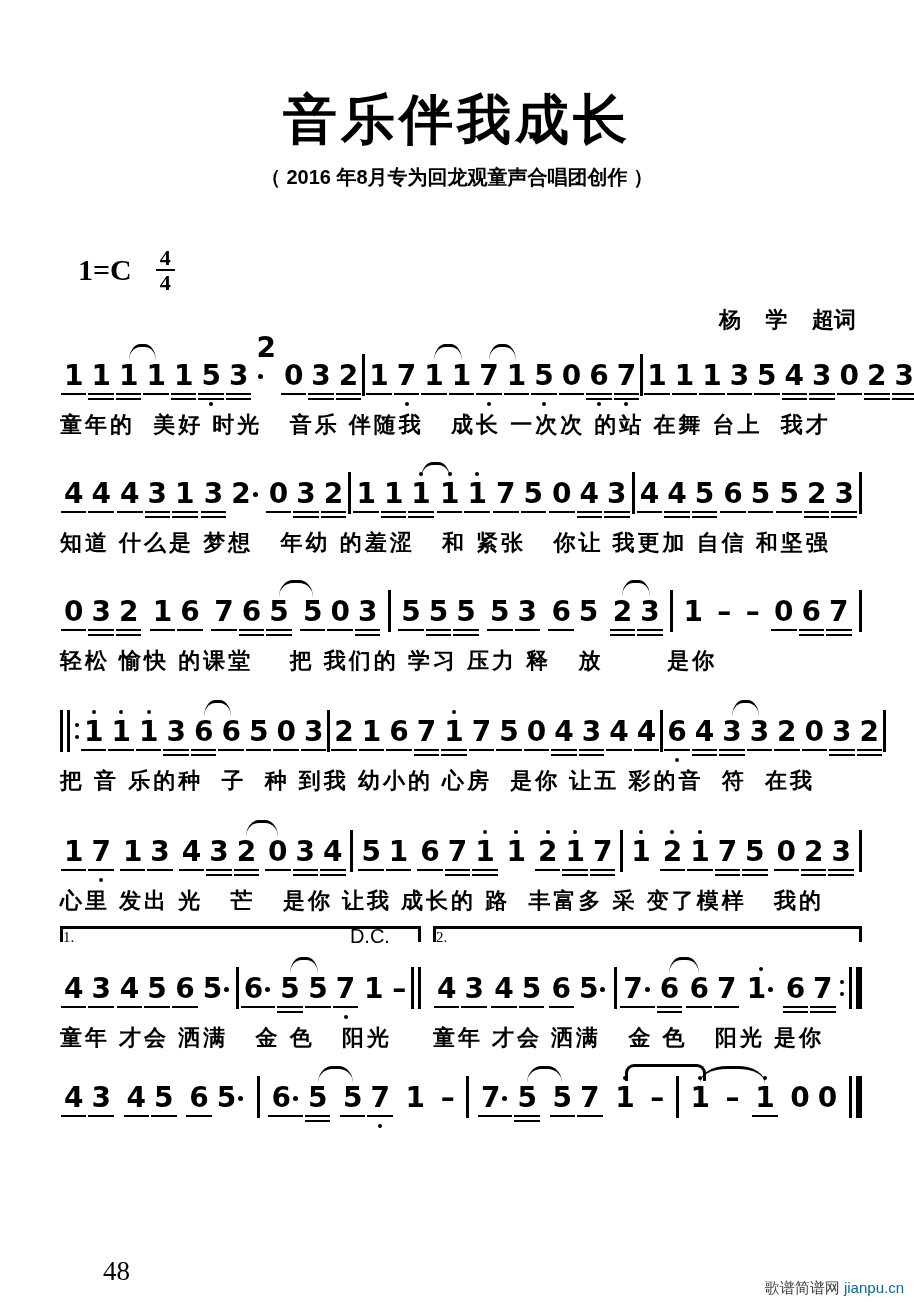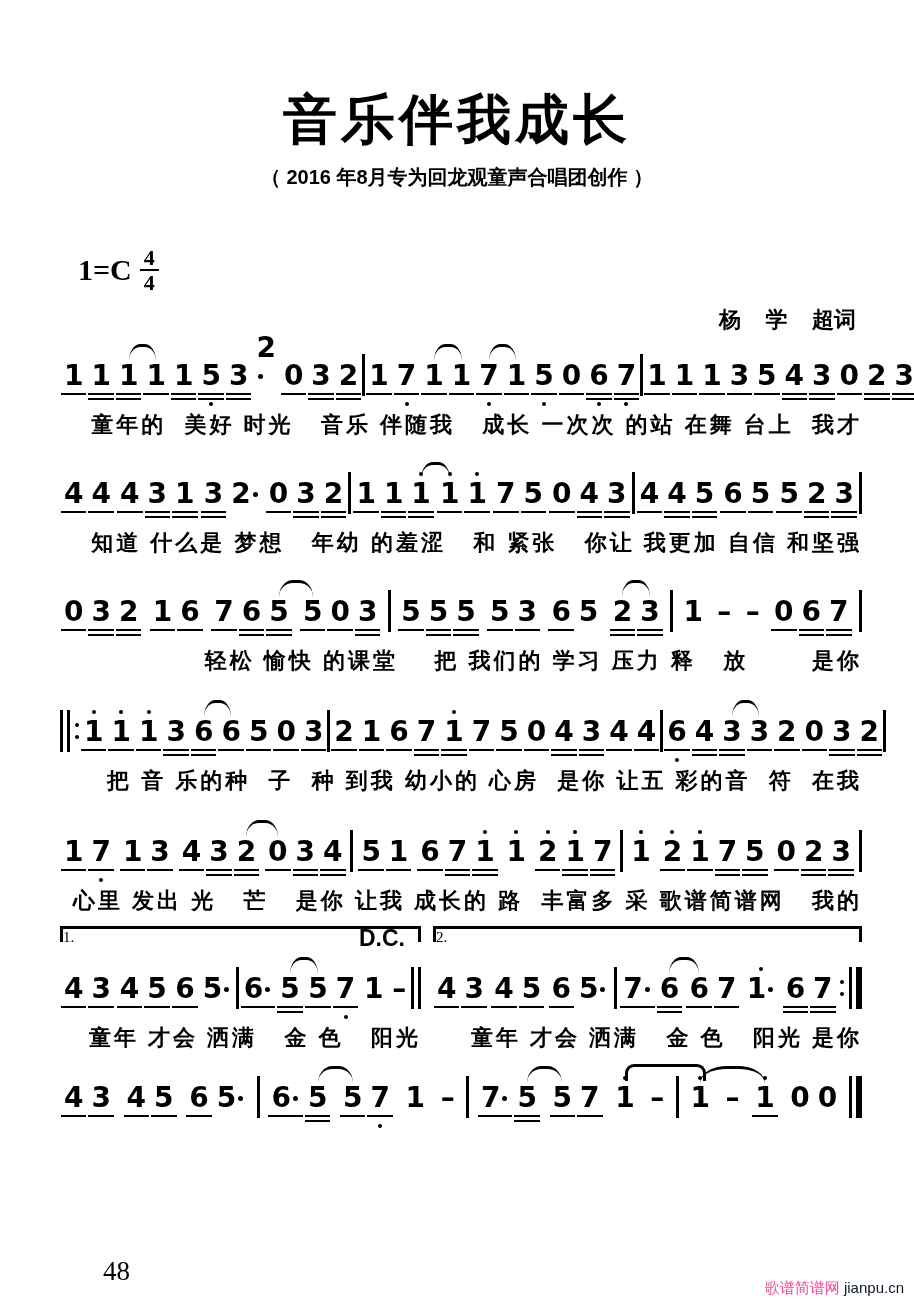--- a/index.html
+++ b/index.html
@@ -3,21 +3,21 @@
 <meta charset="utf-8">
 <style>
   html,body{margin:0;padding:0;background:#fff;}
   .page{position:relative;width:914px;height:1302px;background:#fff;overflow:hidden;
         font-family:"Liberation Sans",sans-serif;color:#000;}
   
   .title{position:absolute;left:0;top:84px;width:100%;text-align:center;
          font-size:54px;font-weight:700;letter-spacing:4px;}
   .subtitle{position:absolute;left:0;top:164px;width:100%;text-align:center;
             font-size:20px;font-weight:700;}
-  .keyblock{position:absolute;left:78px;top:246px;display:flex;align-items:center;gap:8px;}
+  .keyblock{position:absolute;left:78px;top:246px;display:flex;align-items:center;gap:24px;}
   .keysig{font-size:30px;font-weight:700;font-family:"Liberation Serif",serif;}
   .ts{display:inline-flex;flex-direction:column;align-items:center;font-family:"Liberation Serif",serif;}
   .ts b{font-size:22px;font-weight:700;line-height:1.05;padding:0 4px;}
   .ts b:first-child{border-bottom:2px solid #000;}
   .credits{position:absolute;right:58px;top:240px;text-align:right;
            font-size:22px;font-weight:700;line-height:1.45;white-space:pre;margin-left:37px;}
   
   .sline{position:absolute;left:60px;width:802px;}
   .noterow{position:relative;height:72px;display:flex;justify-content:space-between;
            align-items:flex-end;}
@@ -37,27 +37,27 @@
   .barwrap{display:flex;align-items:flex-end;gap:4px;padding-bottom:12px;}
   .bl{width:3px;height:42px;background:#000;display:block;}
   .bl.thick{width:6px;}
   .bdots{display:flex;flex-direction:column;gap:8px;padding-bottom:13px;margin:0 1px;}
   .bdots i{width:4px;height:4px;border-radius:50%;background:#000;display:block;}
   .arc{position:absolute;top:8px;height:14px;border-top:3px solid #000;
        border-radius:50% 50% 0 0 / 120% 120% 0 0;}
   .sq{position:absolute;top:6px;height:14px;border:3px solid #000;border-bottom:none;
       border-radius:9px 9px 0 0;}
   .lyricrow{margin-top:4px;font-size:22px;font-weight:700;letter-spacing:3px;
-            white-space:pre;line-height:1.2;text-align:right;}
+            white-space:pre;line-height:1.2;}
   
   .volta{position:relative;height:20px;border-top:3px solid #000;}
   .volta .tickL{position:absolute;left:0;top:0;width:3px;height:13px;background:#000;}
   .volta .tickR{position:absolute;right:0;top:0;width:3px;height:13px;background:#000;}
   .vlabel{position:absolute;left:3px;top:0;font-size:15px;font-family:"Liberation Serif",serif;}
-  .dclabel{position:absolute;right:16px;top:-4px;font-size:23px;font-weight:700;}
+  .dclabel{position:absolute;right:31px;top:-4px;font-size:20px;font-weight:400;}
   .endlabel{position:absolute;left:3px;top:1px;font-size:17px;font-weight:400;}
   .vwrap{display:flex;gap:12px;}
   .vpart1{width:45%;}
   .vpart2{flex:1;}
   
   .pageno{position:absolute;left:103px;top:1256px;font-size:27px;
           font-family:"Liberation Serif",serif;}
   .watermark{position:absolute;right:10px;bottom:4px;font-size:15px;white-space:pre;}
 </style>
 </head>
@@ -410,21 +410,21 @@
           <span class="grp">
             <span class="tok"><span class="digit">0</span><i class="ul1"></i></span>
             <span class="tok"><span class="digit">2</span><i class="ul1"></i><i class="ul2"></i></span>
             <span class="tok"><span class="digit">3</span><i class="ul1"></i><i class="ul2"></i></span>
           </span>
           <span class="barwrap">
             <span class="bl"></span>
           </span>
           <span class="arc" style="left: 186.461px; width: 31.3906px;"></span>
         </div>
-        <div class="lyricrow">心里 发出 光   芒   是你 让我 成长的 路  丰富多 采 歌谱简谱网   我的</div>
+        <div class="lyricrow">心里 发出 光   芒   是你 让我 成长的 路  丰富多 采 变了模样   我的</div>
       </div>
       <div class="sline" style="top: 926px;">
         <div class="vwrap">
           <div class="vpart1">
             <div class="volta">
               <span class="tickL"></span>
               <span class="tickR"></span>
               <span class="vlabel">1.</span>
               <span class="dclabel">D.C.</span>
             </div>
@@ -587,14 +587,14 @@
           </span>
           <span class="arc" style="left: 257.633px; width: 35.1094px;"></span>
           <span class="arc" style="left: 467.18px; width: 35.1094px;"></span>
           <span class="sq" style="left: 564.883px; width: 75.3594px;"></span>
           <span class="arc" style="left: 640.242px; width: 64.7344px;"></span>
         </div>
       </div>
     </div>
 
   <div class="pageno">48</div>
-  <div class="watermark"><span id="wm-site" style="color: #ec4899;">歌谱简谱网 </span><span id="wm-url" style="color: #0f172a;">jianpu.cn</span></div>
+  <div class="watermark"><span id="wm-site" style="color: #404040;">歌谱简谱网 </span><span id="wm-url" style="color: #0369a1;">jianpu.cn</span></div>
 </div>
 
 </body></html>

